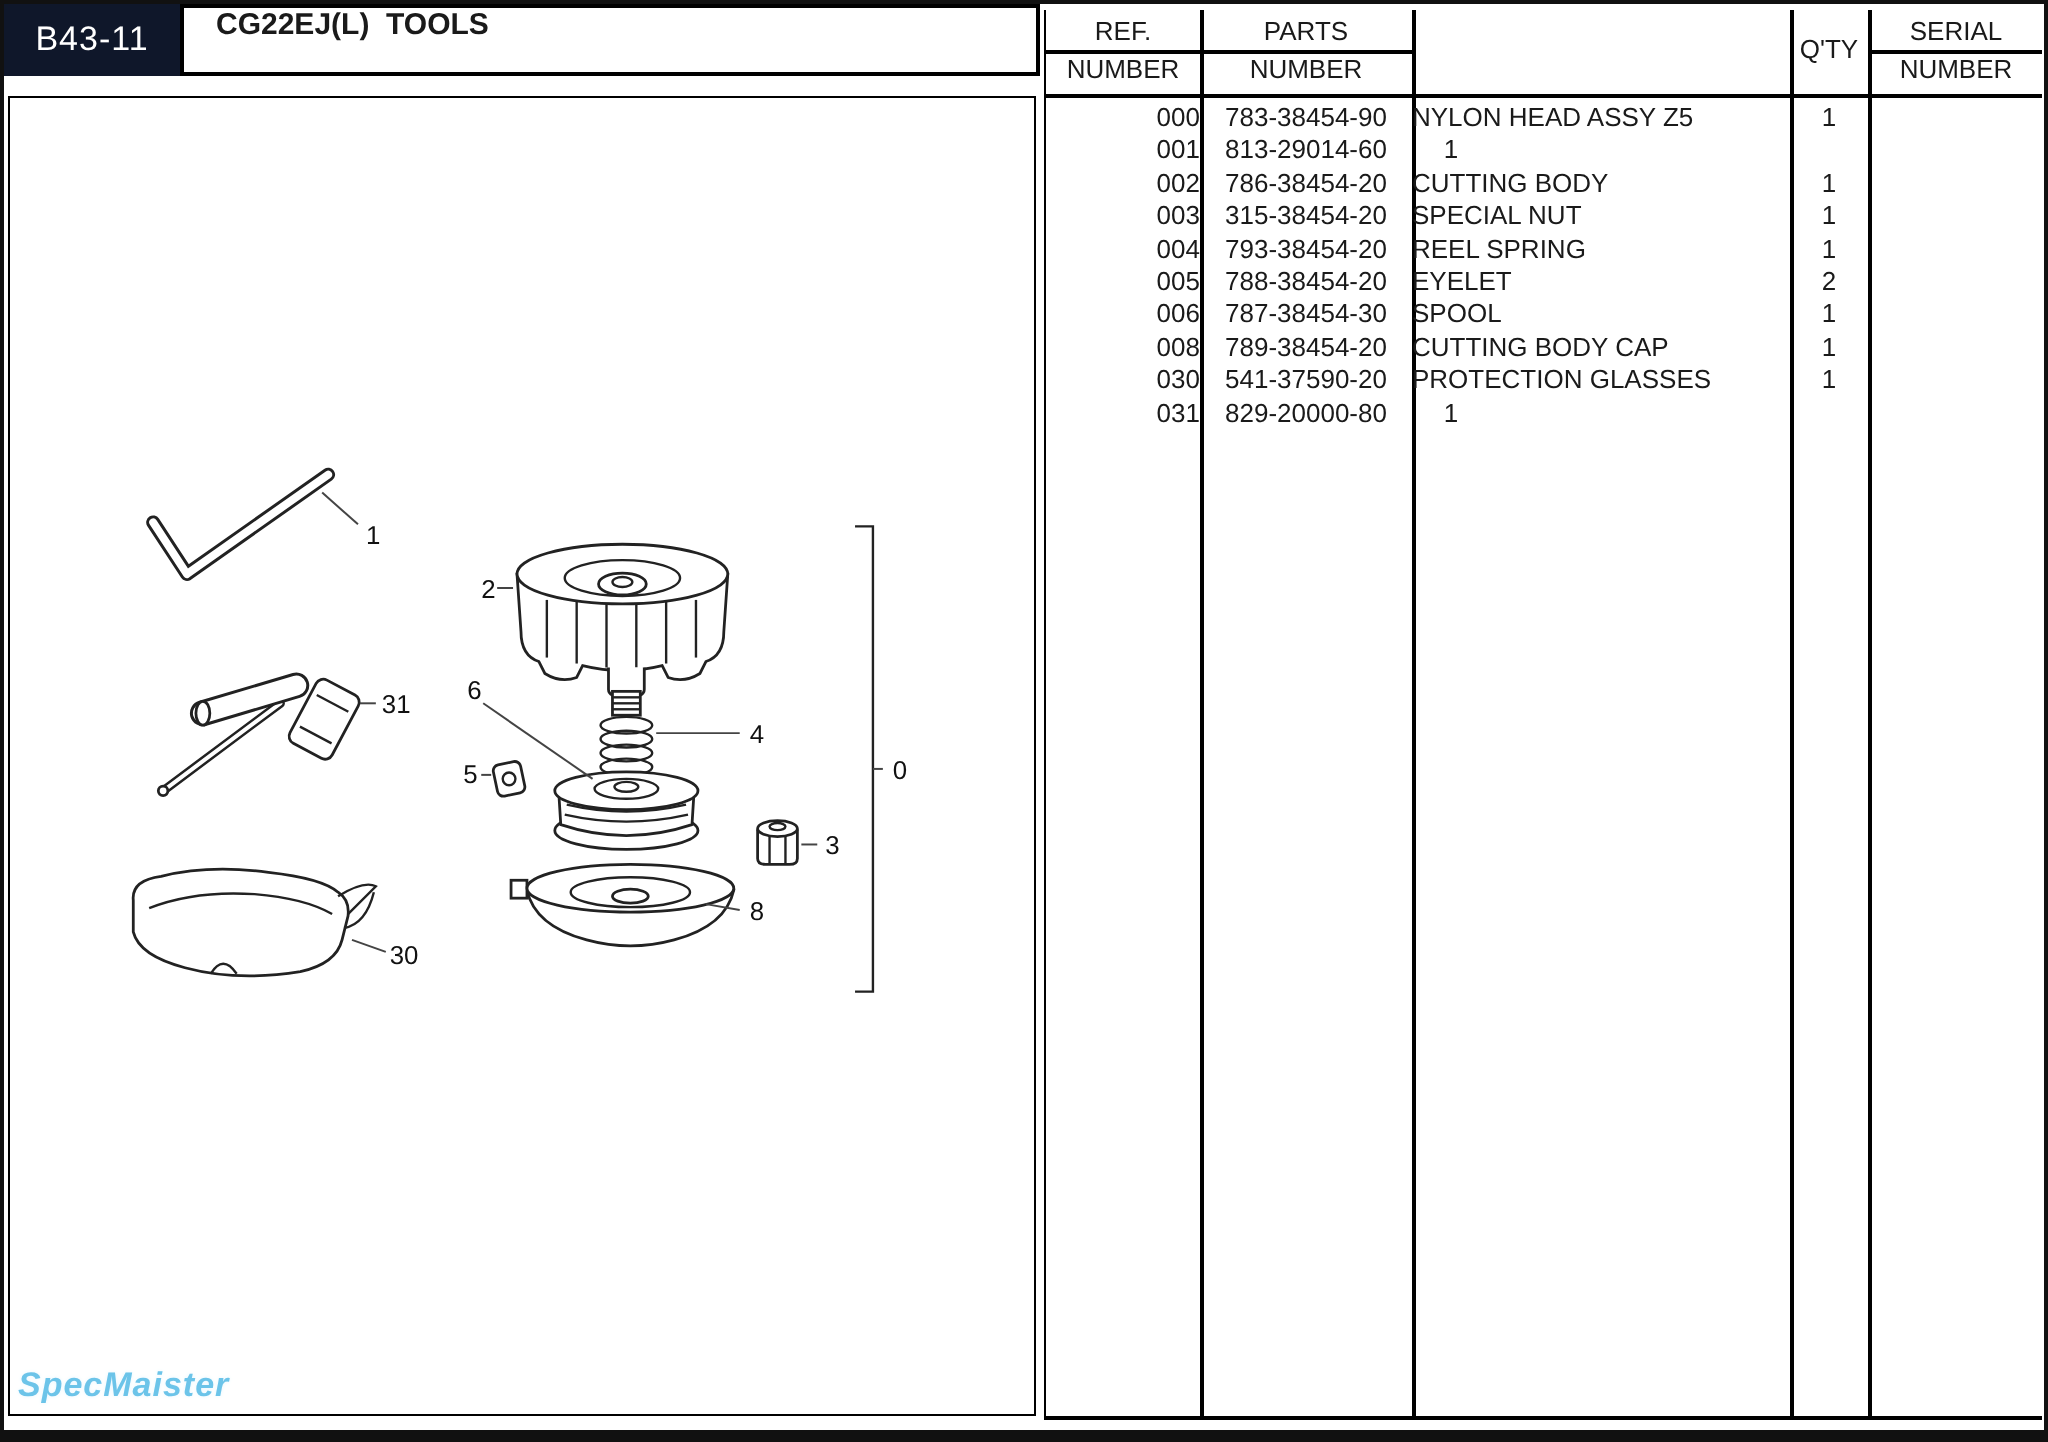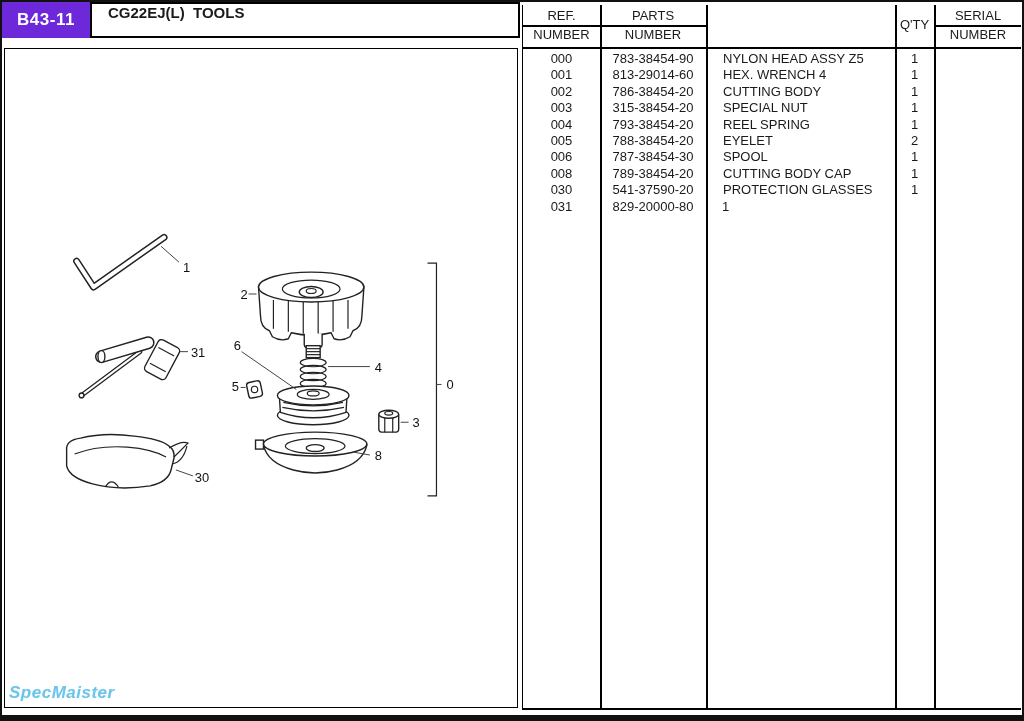--- a/index.html
+++ b/index.html
@@ -6,21 +6,21 @@
   .page {
     position:relative; width:1024px; height:721px; margin:0 auto;
     background:#ffffff; box-sizing:border-box;
     border:2px solid #111; border-bottom:6px solid #111;
     font-family:"Liberation Sans", sans-serif; color:#1a1a1a;
     overflow:hidden;
   }
   
   .code-badge {
     position:absolute; left:0; top:0; width:88px; height:36px;
-    background:#6d28d9; color:#fff; font-weight:bold; font-size:17px;
+    background:#0f172a; color:#fff; font-weight:normal; font-size:17px;
     display:flex; align-items:center; justify-content:center; letter-spacing:.5px;
   }
   .title-box {
     position:absolute; left:88px; top:0; width:430px; height:36px;
     border:2px solid #000; box-sizing:border-box;
     display:flex; padding-left:16px;
     font-weight:bold; font-size:15px; white-space:pre;
   }
   
   .drawing-panel {
@@ -44,23 +44,23 @@
     position:absolute; left:520px; top:3px; width:499px; height:705px;
     border-left:1.5px solid #000; border-bottom:2px solid #000; box-sizing:border-box;
     font-size:13px;
   }
   .vline { position:absolute; top:0; bottom:0; width:1.5px; background:#000; }
   .hline { position:absolute; height:1.5px; background:#000; }
   .th { position:absolute; height:16px; line-height:16px; text-align:center; font-size:13px; }
   .rows { position:absolute; left:0; right:0; top:46px; }
   .trow { display:flex; height:16.4px; line-height:16.4px; font-size:13px; }
   .tcell { box-sizing:border-box; }
-  .c-ref    { width:77px;  text-align:center; }
+  .c-ref    { width:77px;  text-align:right; }
   .c-part   { width:106px; text-align:center; }
-  .c-desc   { width:189px; padding-left:17px; text-align:left; white-space:pre; overflow:visible; }
+  .c-desc   { width:189px; text-align:left; white-space:pre; overflow:visible; }
   .c-qty    { width:39px;  text-align:center; }
   .c-serial { flex:1; }
 </style>
 </head>
 <body>
 
 <div class="page">
 
   <div class="code-badge">B43-11</div>
   <div class="title-box">
@@ -206,21 +206,20 @@
         <div class="trow">
           <div class="tcell c-ref">000</div>
           <div class="tcell c-part">783-38454-90</div>
           <div class="tcell c-desc">NYLON HEAD ASSY Z5</div>
           <div class="tcell c-qty">1</div>
           <div class="tcell c-serial"></div>
         </div>
         <div class="trow">
           <div class="tcell c-ref">001</div>
           <div class="tcell c-part">813-29014-60</div>
-          <div class="tcell c-desc">HEX. WRENCH 4</div>
           <div class="tcell c-qty">1</div>
           <div class="tcell c-serial"></div>
         </div>
         <div class="trow">
           <div class="tcell c-ref">002</div>
           <div class="tcell c-part">786-38454-20</div>
           <div class="tcell c-desc">CUTTING BODY</div>
           <div class="tcell c-qty">1</div>
           <div class="tcell c-serial"></div>
         </div>

